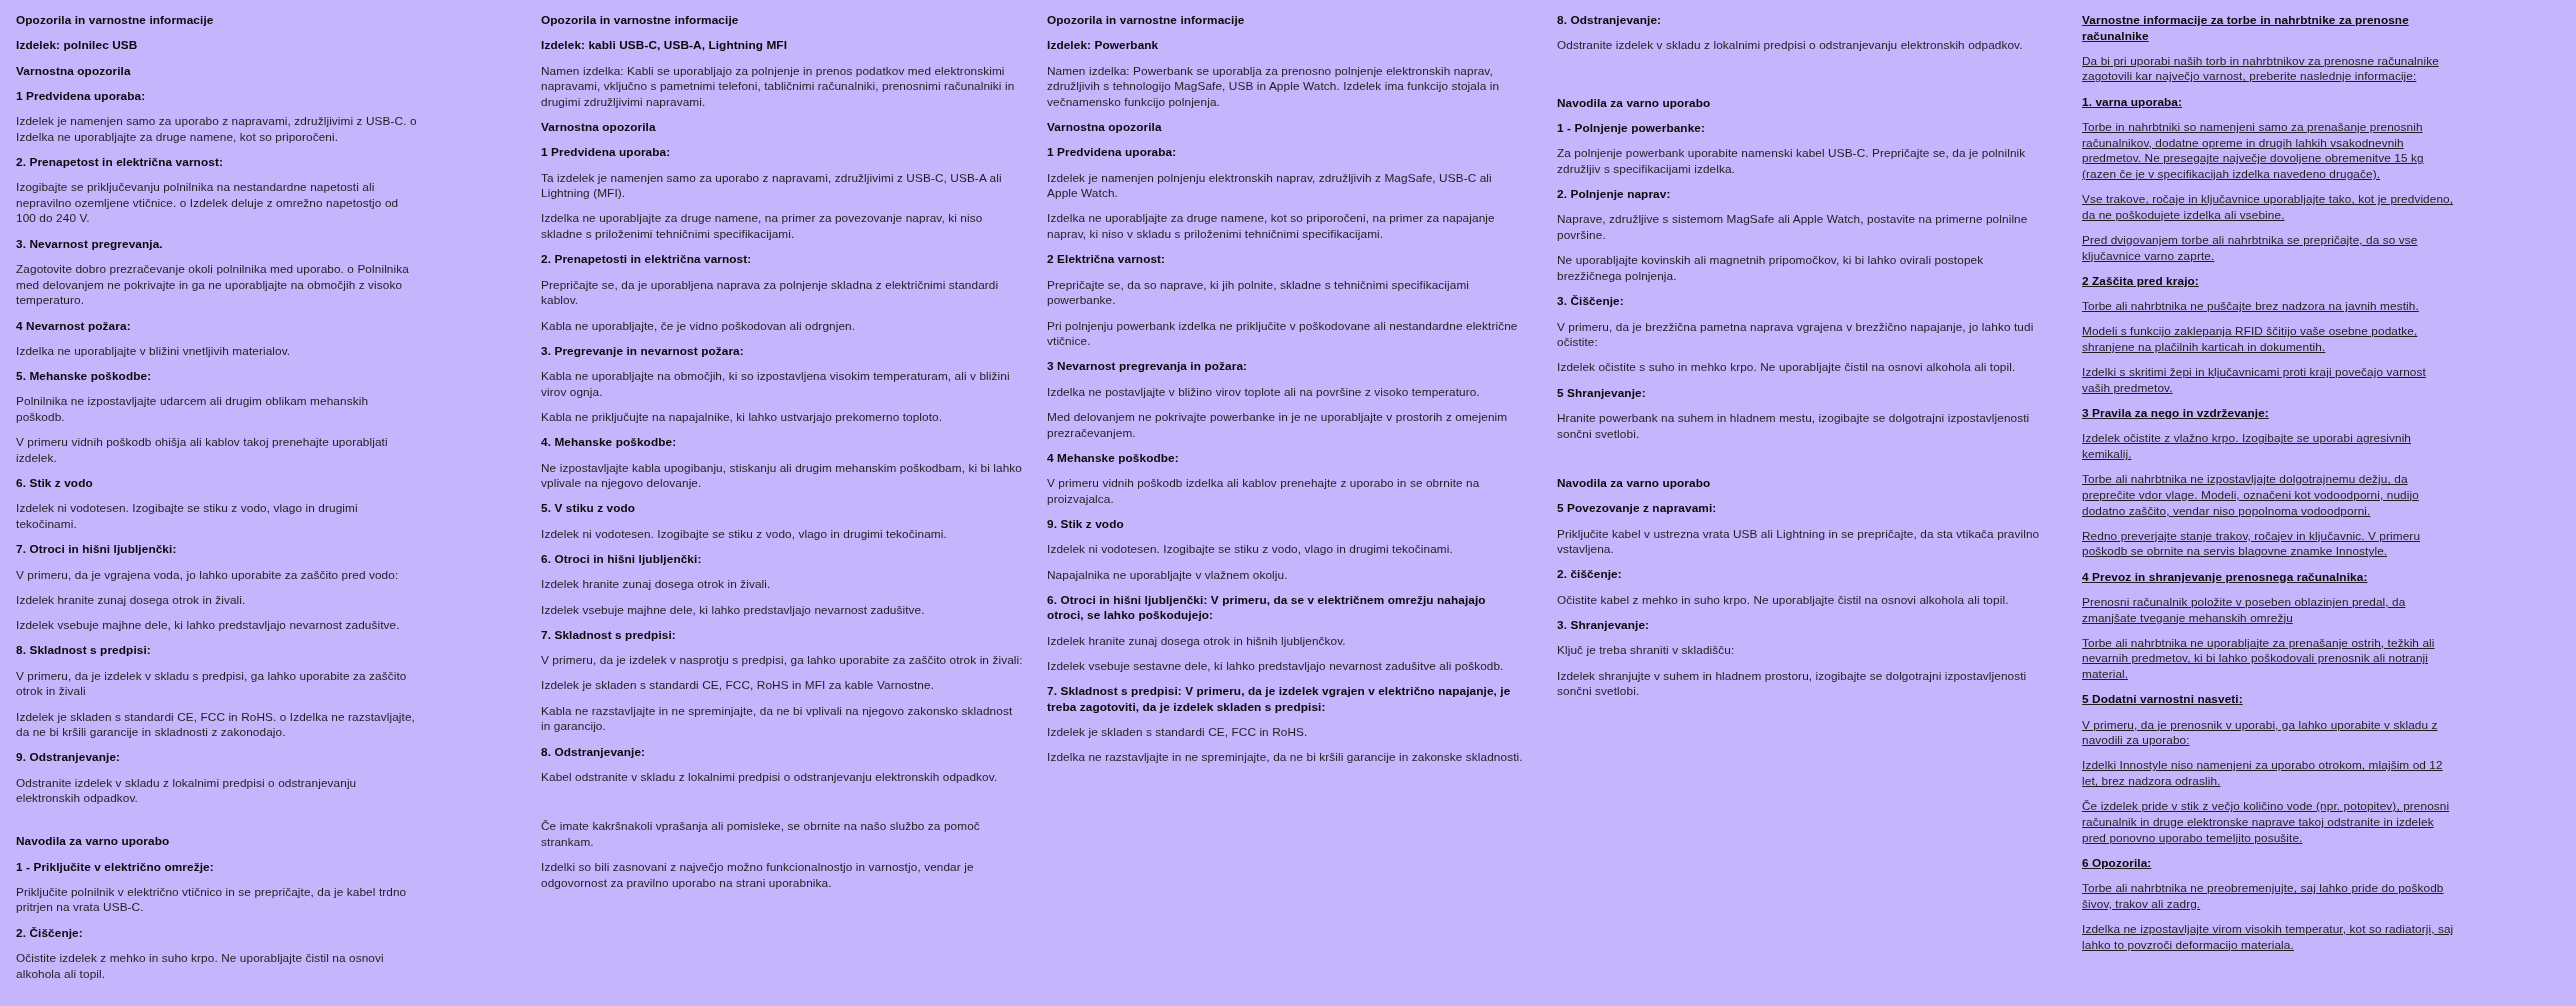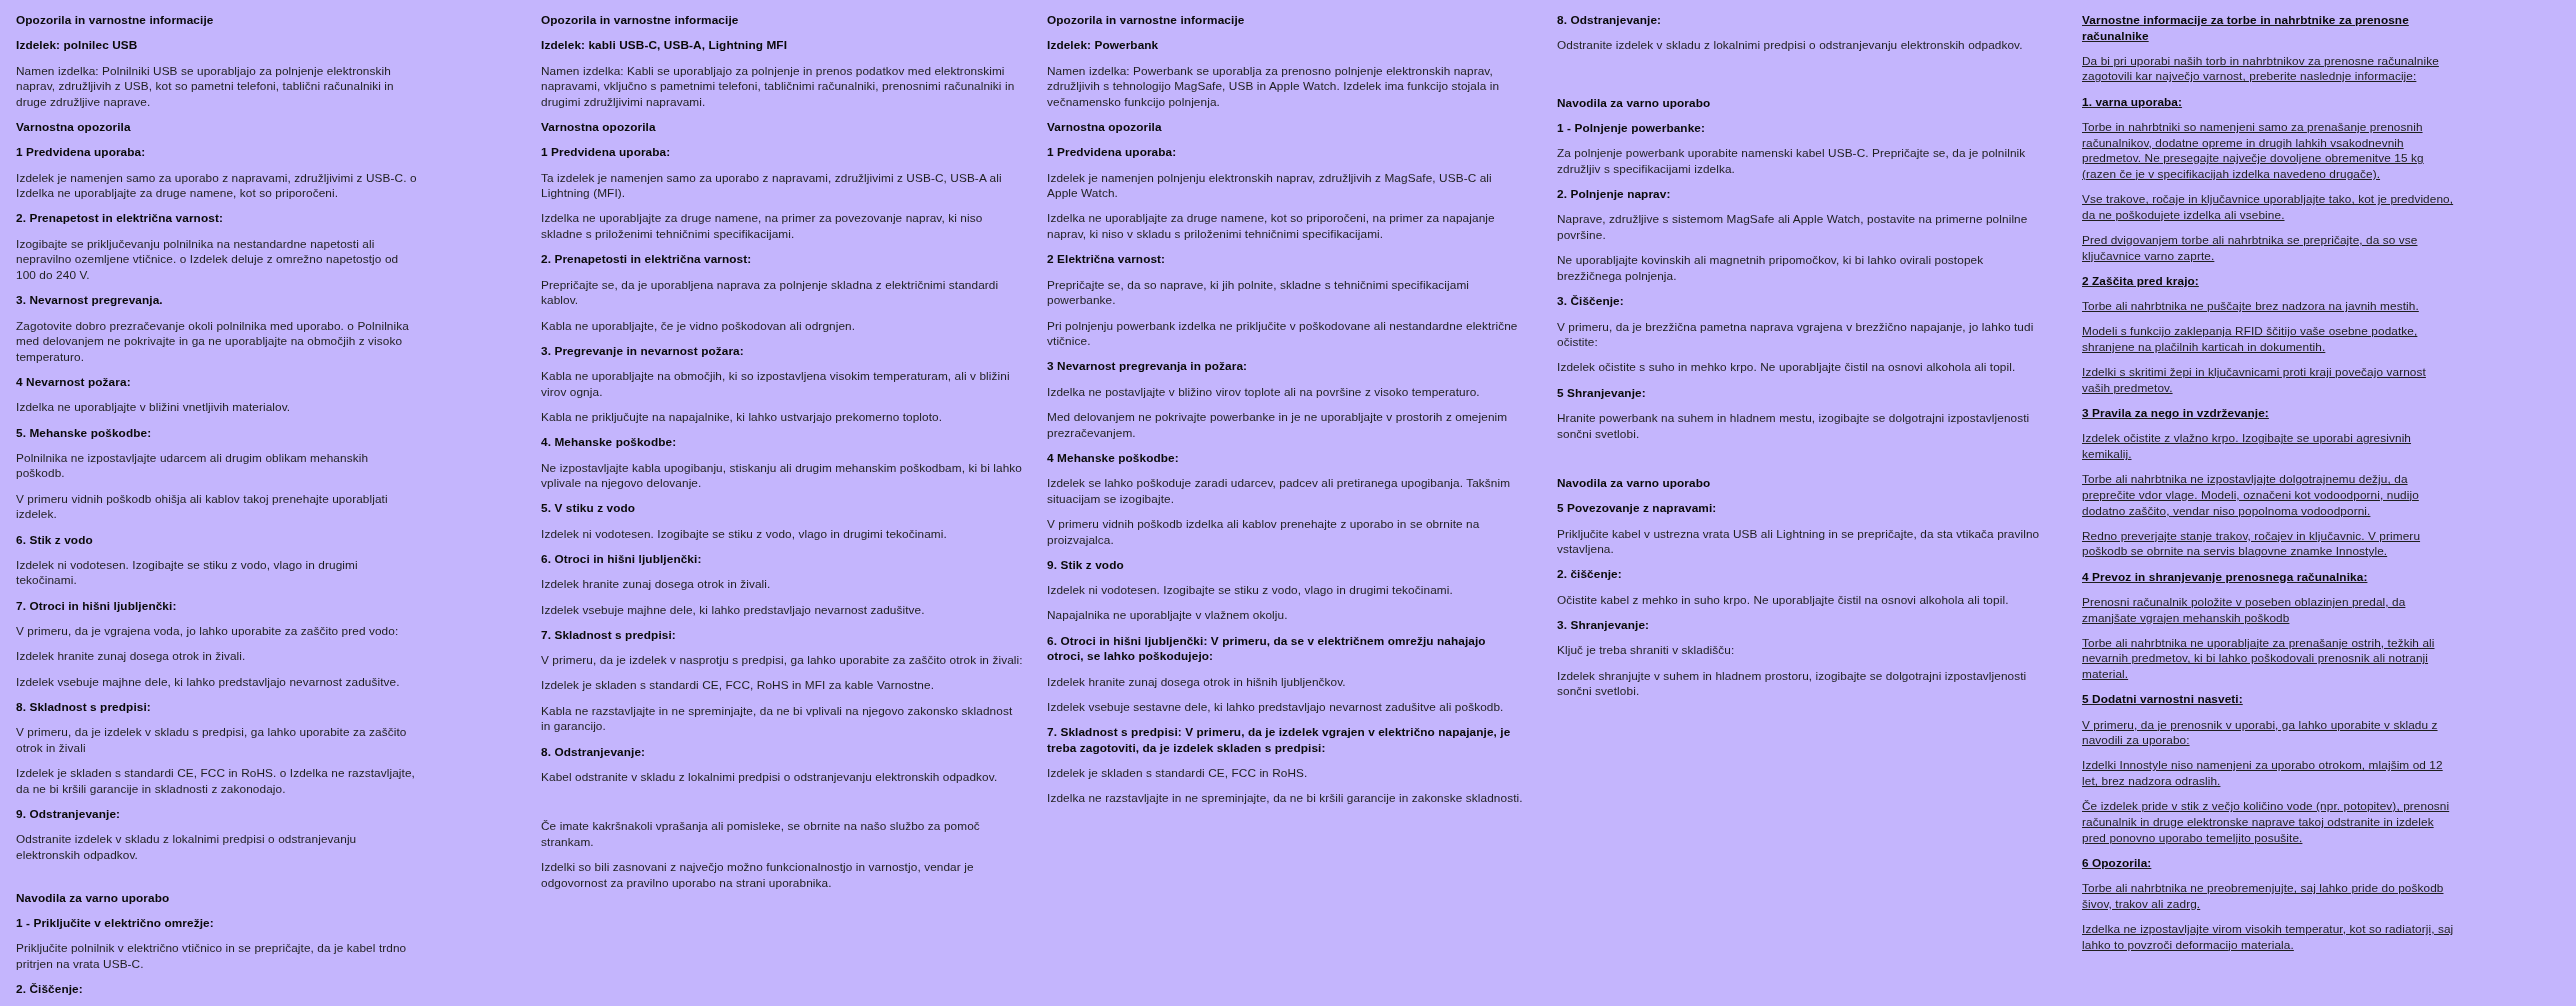--- a/index.html
+++ b/index.html
@@ -38,21 +38,20 @@
   .c4 { left: 1557px; width: 488px; }
   .c5 { left: 2082px; width: 374px; text-decoration: underline; }
 </style>
 </head>
 <body>
 
 <div class="page">
   <section class="col c1">
       <p class="b">Opozorila in varnostne informacije</p>
       <p class="b">Izdelek: polnilec USB</p>
-      <p>Namen izdelka: Polnilniki USB se uporabljajo za polnjenje elektronskih naprav, združljivih z USB, kot so pametni telefoni, tablični računalniki in druge združljive naprave.</p>
       <p class="b">Varnostna opozorila</p>
       <p class="b">1 Predvidena uporaba:</p>
       <p>Izdelek je namenjen samo za uporabo z napravami, združljivimi z USB-C. o Izdelka ne uporabljajte za druge namene, kot so priporočeni.</p>
       <p class="b">2. Prenapetost in električna varnost:</p>
       <p>Izogibajte se priključevanju polnilnika na nestandardne napetosti ali nepravilno ozemljene vtičnice. o Izdelek deluje z omrežno napetostjo od 100 do 240 V.</p>
       <p class="b">3. Nevarnost pregrevanja.</p>
       <p>Zagotovite dobro prezračevanje okoli polnilnika med uporabo. o Polnilnika med delovanjem ne pokrivajte in ga ne uporabljajte na območjih z visoko temperaturo.</p>
       <p class="b">4 Nevarnost požara:</p>
       <p>Izdelka ne uporabljajte v bližini vnetljivih materialov.</p>
       <p class="b">5. Mehanske poškodbe:</p>
@@ -115,21 +114,20 @@
       <p class="b">1 Predvidena uporaba:</p>
       <p>Izdelek je namenjen polnjenju elektronskih naprav, združljivih z MagSafe, USB-C ali Apple Watch.</p>
       <p>Izdelka ne uporabljajte za druge namene, kot so priporočeni, na primer za napajanje naprav, ki niso v skladu s priloženimi tehničnimi specifikacijami.</p>
       <p class="b">2 Električna varnost:</p>
       <p>Prepričajte se, da so naprave, ki jih polnite, skladne s tehničnimi specifikacijami powerbanke.</p>
       <p>Pri polnjenju powerbank izdelka ne priključite v poškodovane ali nestandardne električne vtičnice.</p>
       <p class="b">3 Nevarnost pregrevanja in požara:</p>
       <p>Izdelka ne postavljajte v bližino virov toplote ali na površine z visoko temperaturo.</p>
       <p>Med delovanjem ne pokrivajte powerbanke in je ne uporabljajte v prostorih z omejenim prezračevanjem.</p>
       <p class="b">4 Mehanske poškodbe:</p>
-      <p>Izdelek se lahko poškoduje zaradi udarcev, padcev ali pretiranega upogibanja. Takšnim situacijam se izogibajte.</p>
       <p>V primeru vidnih poškodb izdelka ali kablov prenehajte z uporabo in se obrnite na proizvajalca.</p>
       <p class="b">9. Stik z vodo</p>
       <p>Izdelek ni vodotesen. Izogibajte se stiku z vodo, vlago in drugimi tekočinami.</p>
       <p>Napajalnika ne uporabljajte v vlažnem okolju.</p>
       <p class="b">6. Otroci in hišni ljubljenčki: V primeru, da se v električnem omrežju nahajajo otroci, se lahko poškodujejo:</p>
       <p>Izdelek hranite zunaj dosega otrok in hišnih ljubljenčkov.</p>
       <p>Izdelek vsebuje sestavne dele, ki lahko predstavljajo nevarnost zadušitve ali poškodb.</p>
       <p class="b">7. Skladnost s predpisi: V primeru, da je izdelek vgrajen v električno napajanje, je treba zagotoviti, da je izdelek skladen s predpisi:</p>
       <p>Izdelek je skladen s standardi CE, FCC in RoHS.</p>
       <p>Izdelka ne razstavljajte in ne spreminjajte, da ne bi kršili garancije in zakonske skladnosti.</p>
@@ -168,21 +166,21 @@
       <p>Pred dvigovanjem torbe ali nahrbtnika se prepričajte, da so vse ključavnice varno zaprte.</p>
       <p class="b">2 Zaščita pred krajo:</p>
       <p>Torbe ali nahrbtnika ne puščajte brez nadzora na javnih mestih.</p>
       <p>Modeli s funkcijo zaklepanja RFID ščitijo vaše osebne podatke, shranjene na plačilnih karticah in dokumentih.</p>
       <p>Izdelki s skritimi žepi in ključavnicami proti kraji povečajo varnost vaših predmetov.</p>
       <p class="b">3 Pravila za nego in vzdrževanje:</p>
       <p>Izdelek očistite z vlažno krpo. Izogibajte se uporabi agresivnih kemikalij.</p>
       <p>Torbe ali nahrbtnika ne izpostavljajte dolgotrajnemu dežju, da preprečite vdor vlage. Modeli, označeni kot vodoodporni, nudijo dodatno zaščito, vendar niso popolnoma vodoodporni.</p>
       <p>Redno preverjajte stanje trakov, ročajev in ključavnic. V primeru poškodb se obrnite na servis blagovne znamke Innostyle.</p>
       <p class="b">4 Prevoz in shranjevanje prenosnega računalnika:</p>
-      <p>Prenosni računalnik položite v poseben oblazinjen predal, da zmanjšate vgrajen mehanskih poškodb</p>
+      <p>Prenosni računalnik položite v poseben oblazinjen predal, da zmanjšate tveganje mehanskih omrežju</p>
       <p>Torbe ali nahrbtnika ne uporabljajte za prenašanje ostrih, težkih ali nevarnih predmetov, ki bi lahko poškodovali prenosnik ali notranji material.</p>
       <p class="b">5 Dodatni varnostni nasveti:</p>
       <p>V primeru, da je prenosnik v uporabi, ga lahko uporabite v skladu z navodili za uporabo:</p>
       <p>Izdelki Innostyle niso namenjeni za uporabo otrokom, mlajšim od 12 let, brez nadzora odraslih.</p>
       <p>Če izdelek pride v stik z večjo količino vode (npr. potopitev), prenosni računalnik in druge elektronske naprave takoj odstranite in izdelek pred ponovno uporabo temeljito posušite.</p>
       <p class="b">6 Opozorila:</p>
       <p>Torbe ali nahrbtnika ne preobremenjujte, saj lahko pride do poškodb šivov, trakov ali zadrg.</p>
       <p>Izdelka ne izpostavljajte virom visokih temperatur, kot so radiatorji, saj lahko to povzroči deformacijo materiala.</p>
     </section>
 </div>

